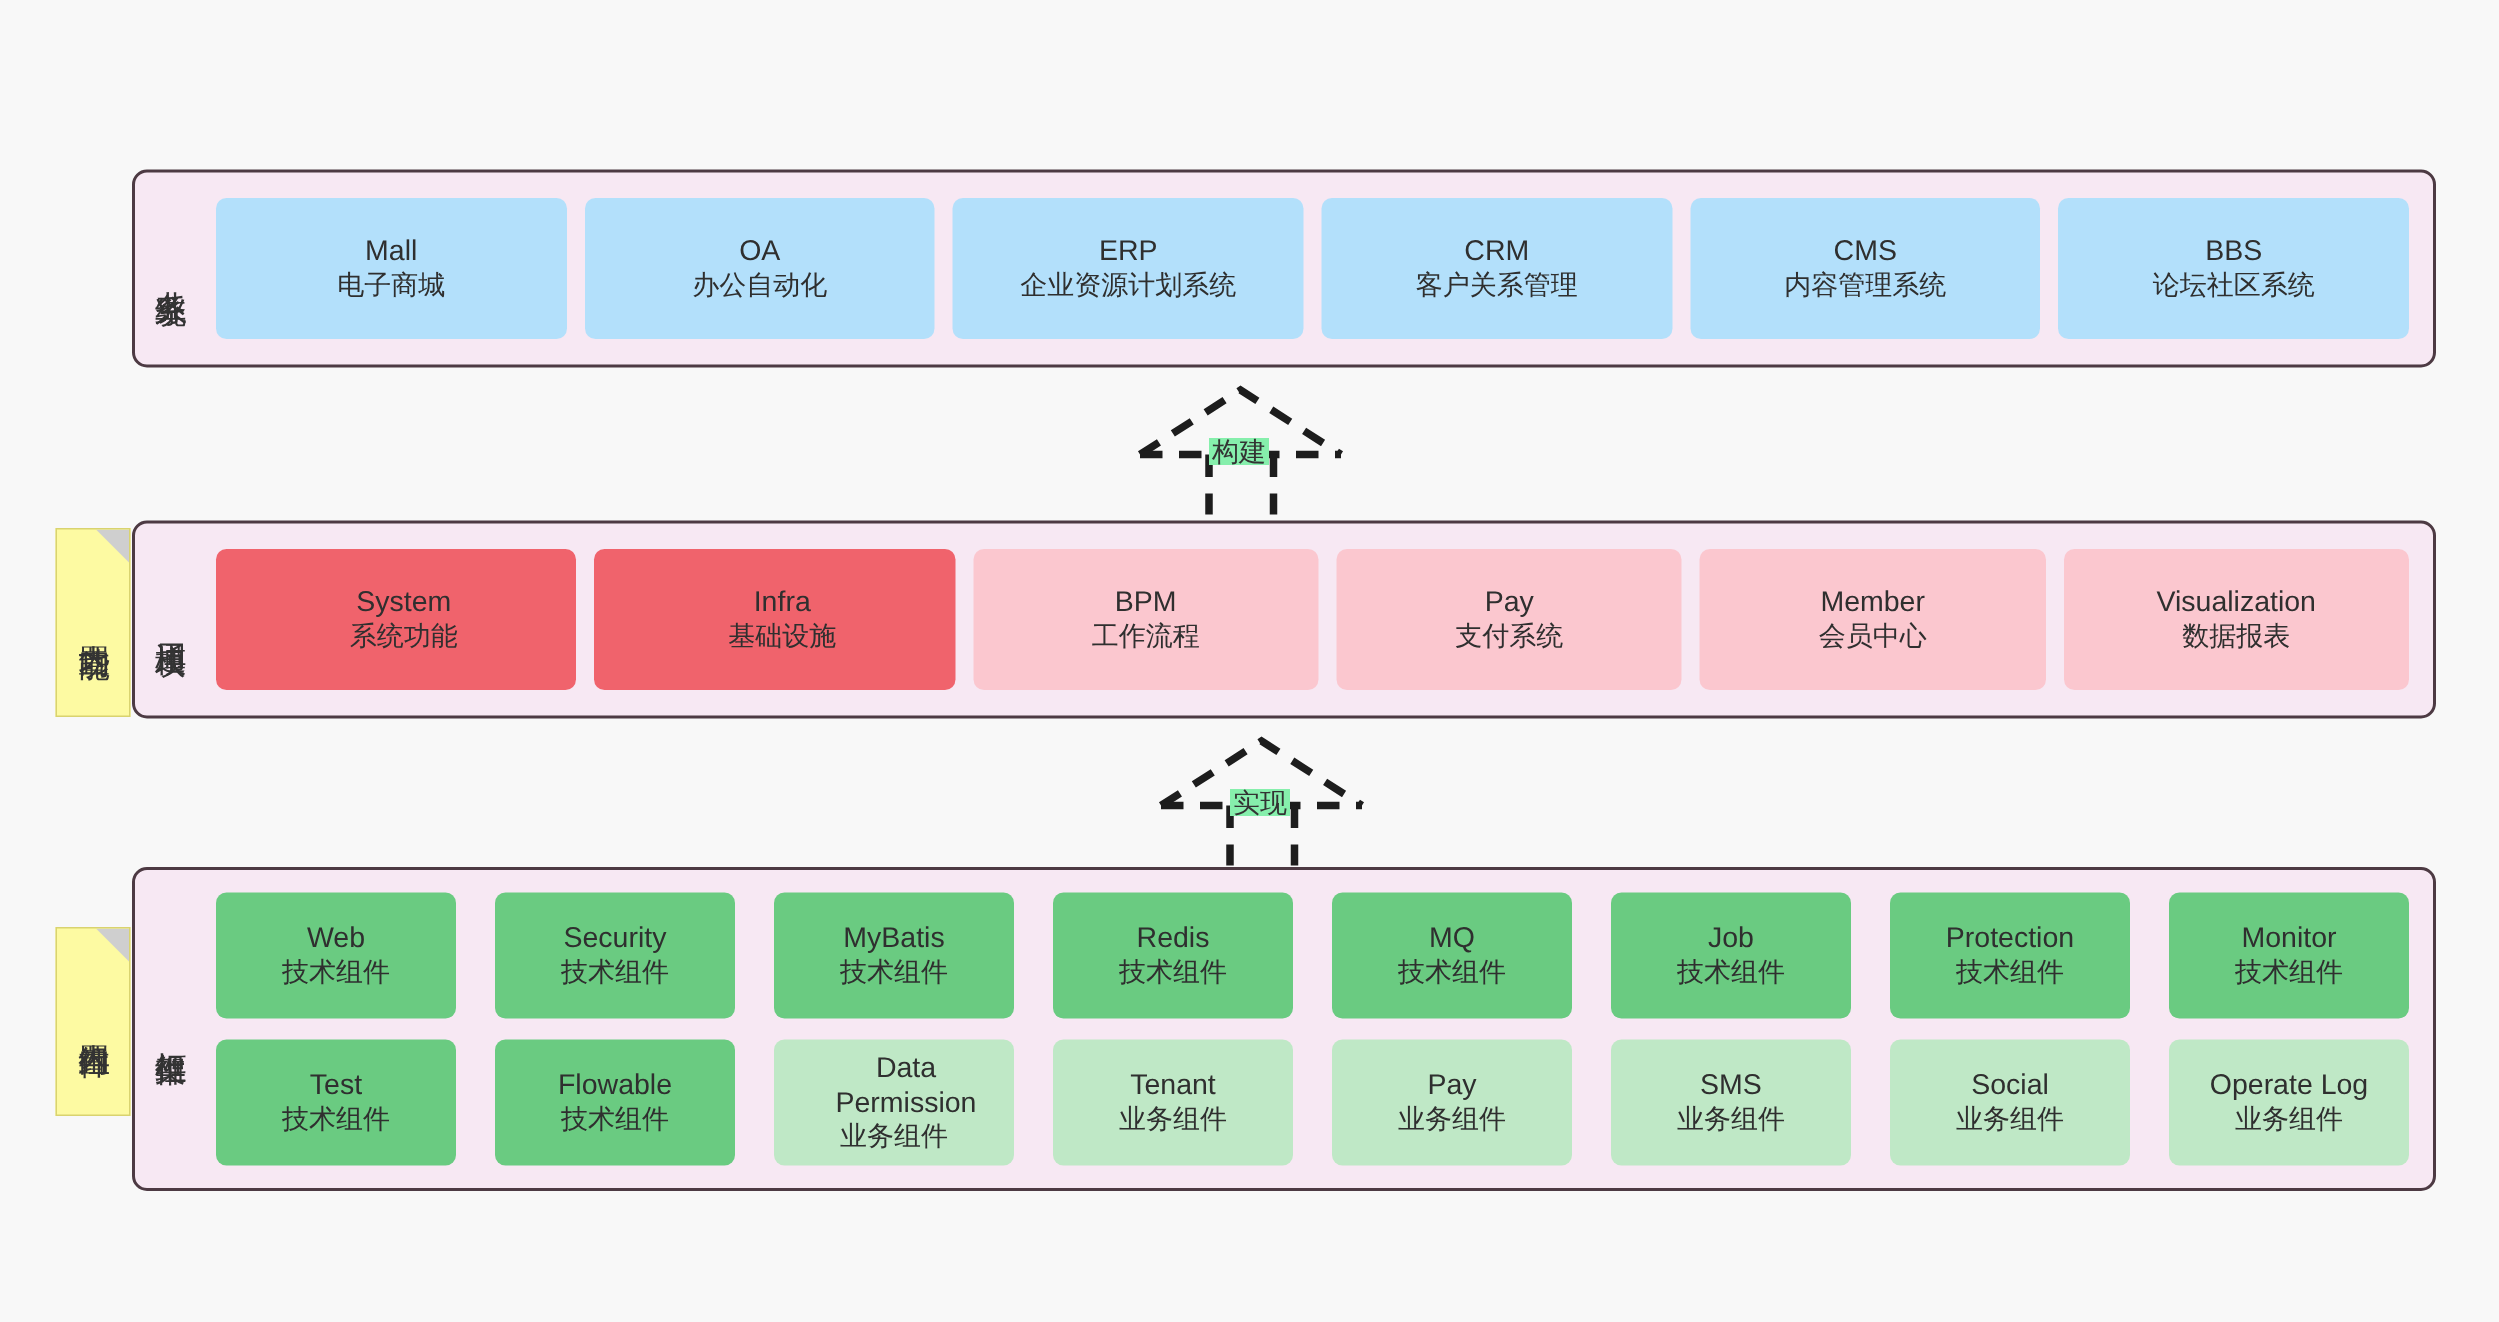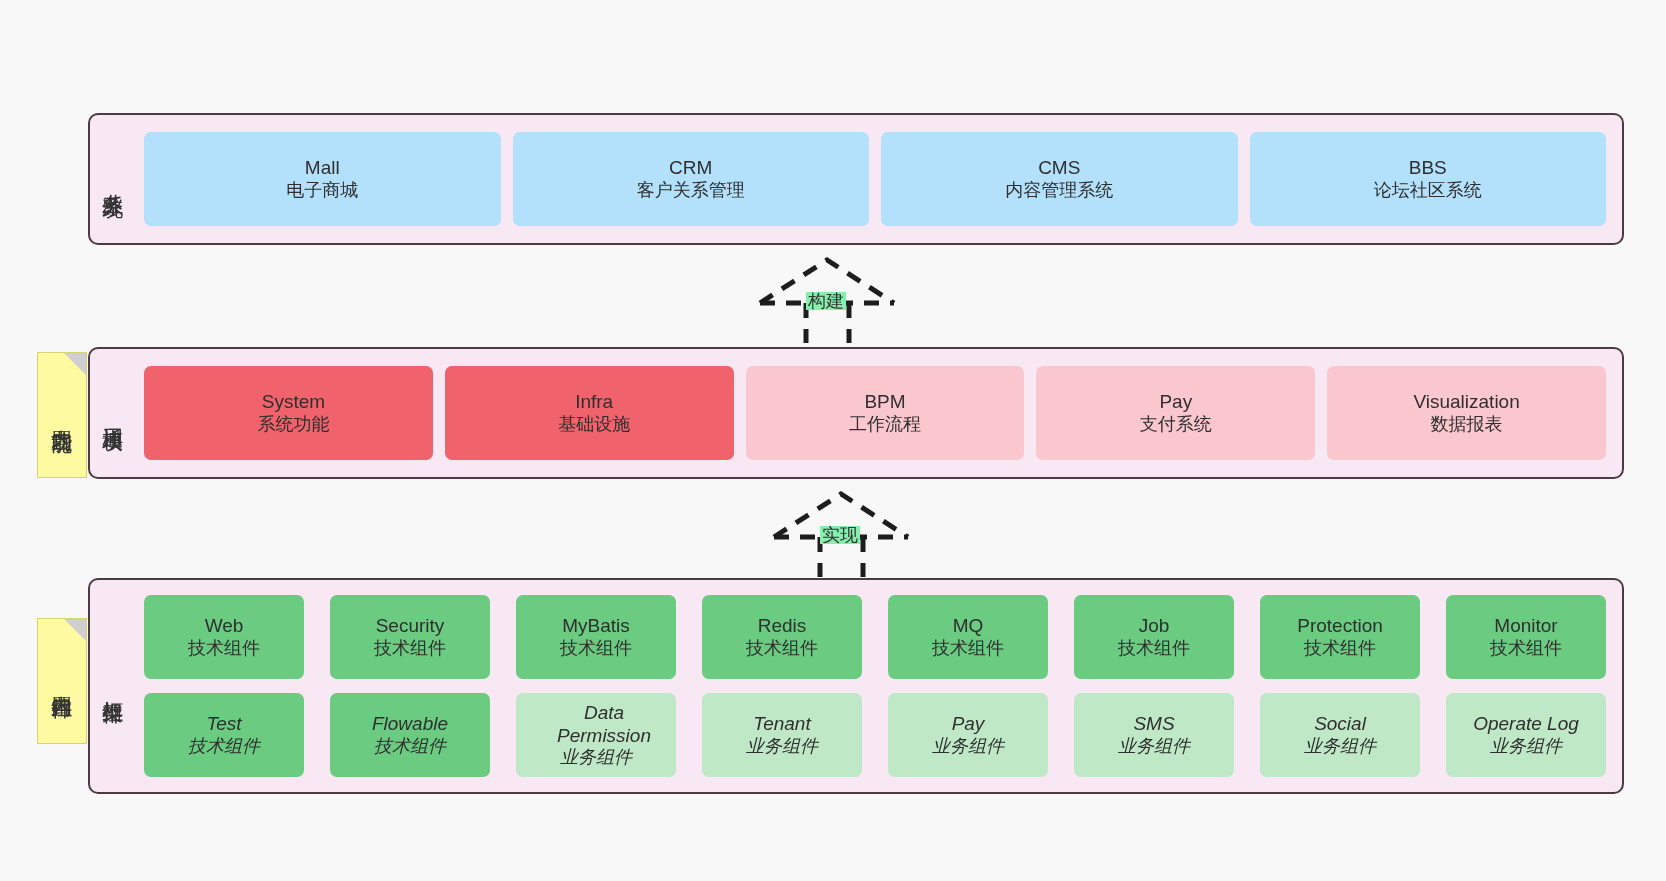--- a/index.html
+++ b/index.html
@@ -144,20 +144,28 @@
 
   <div class="layer" id="layer-business-systems" style="left:88px; top:113px; width:1536px; height:132px;">
     <div class="layer-title">业务系统</div>
     <div class="layer-body">
       <div class="row row-h94">
         <div class="node blue">
           <span class="title">Mall</span>
           <span class="sub">电子商城</span>
         </div>
         <div class="node blue">
+          <span class="title">OA</span>
+          <span class="sub">办公自动化</span>
+        </div>
+        <div class="node blue">
+          <span class="title">ERP</span>
+          <span class="sub">企业资源计划系统</span>
+        </div>
+        <div class="node blue">
           <span class="title">CRM</span>
           <span class="sub">客户关系管理</span>
         </div>
         <div class="node blue">
           <span class="title">CMS</span>
           <span class="sub">内容管理系统</span>
         </div>
         <div class="node blue">
           <span class="title">BBS</span>
           <span class="sub">论坛社区系统</span>
@@ -195,20 +203,24 @@
           <span class="title">Infra</span>
           <span class="sub">基础设施</span>
         </div>
         <div class="node pink">
           <span class="title">BPM</span>
           <span class="sub">工作流程</span>
         </div>
         <div class="node pink">
           <span class="title">Pay</span>
           <span class="sub">支付系统</span>
+        </div>
+        <div class="node pink">
+          <span class="title">Member</span>
+          <span class="sub">会员中心</span>
         </div>
         <div class="node pink">
           <span class="title">Visualization</span>
           <span class="sub">数据报表</span>
         </div>
       </div>
     </div>
   </div>
 
   <div class="arrow-wrap" style="left:772px; top:492px; width:140px; height:85px;text-align:right;">
@@ -258,21 +270,21 @@
         <div class="node green">
           <span class="title">Protection</span>
           <span class="sub">技术组件</span>
         </div>
         <div class="node green">
           <span class="title">Monitor</span>
           <span class="sub">技术组件</span>
         </div>
       </div>
 
-      <div class="row row-h84" style="gap:26px;font-style:italic;">
+      <div class="row row-h84" style="gap:26px;">
         <div class="node green">
           <span class="title">Test</span>
           <span class="sub">技术组件</span>
         </div>
         <div class="node green">
           <span class="title">Flowable</span>
           <span class="sub">技术组件</span>
         </div>
         <div class="node lightgreen">
           <span class="title" style="max-width:110px;margin-left:16px;">Data Permission</span>

